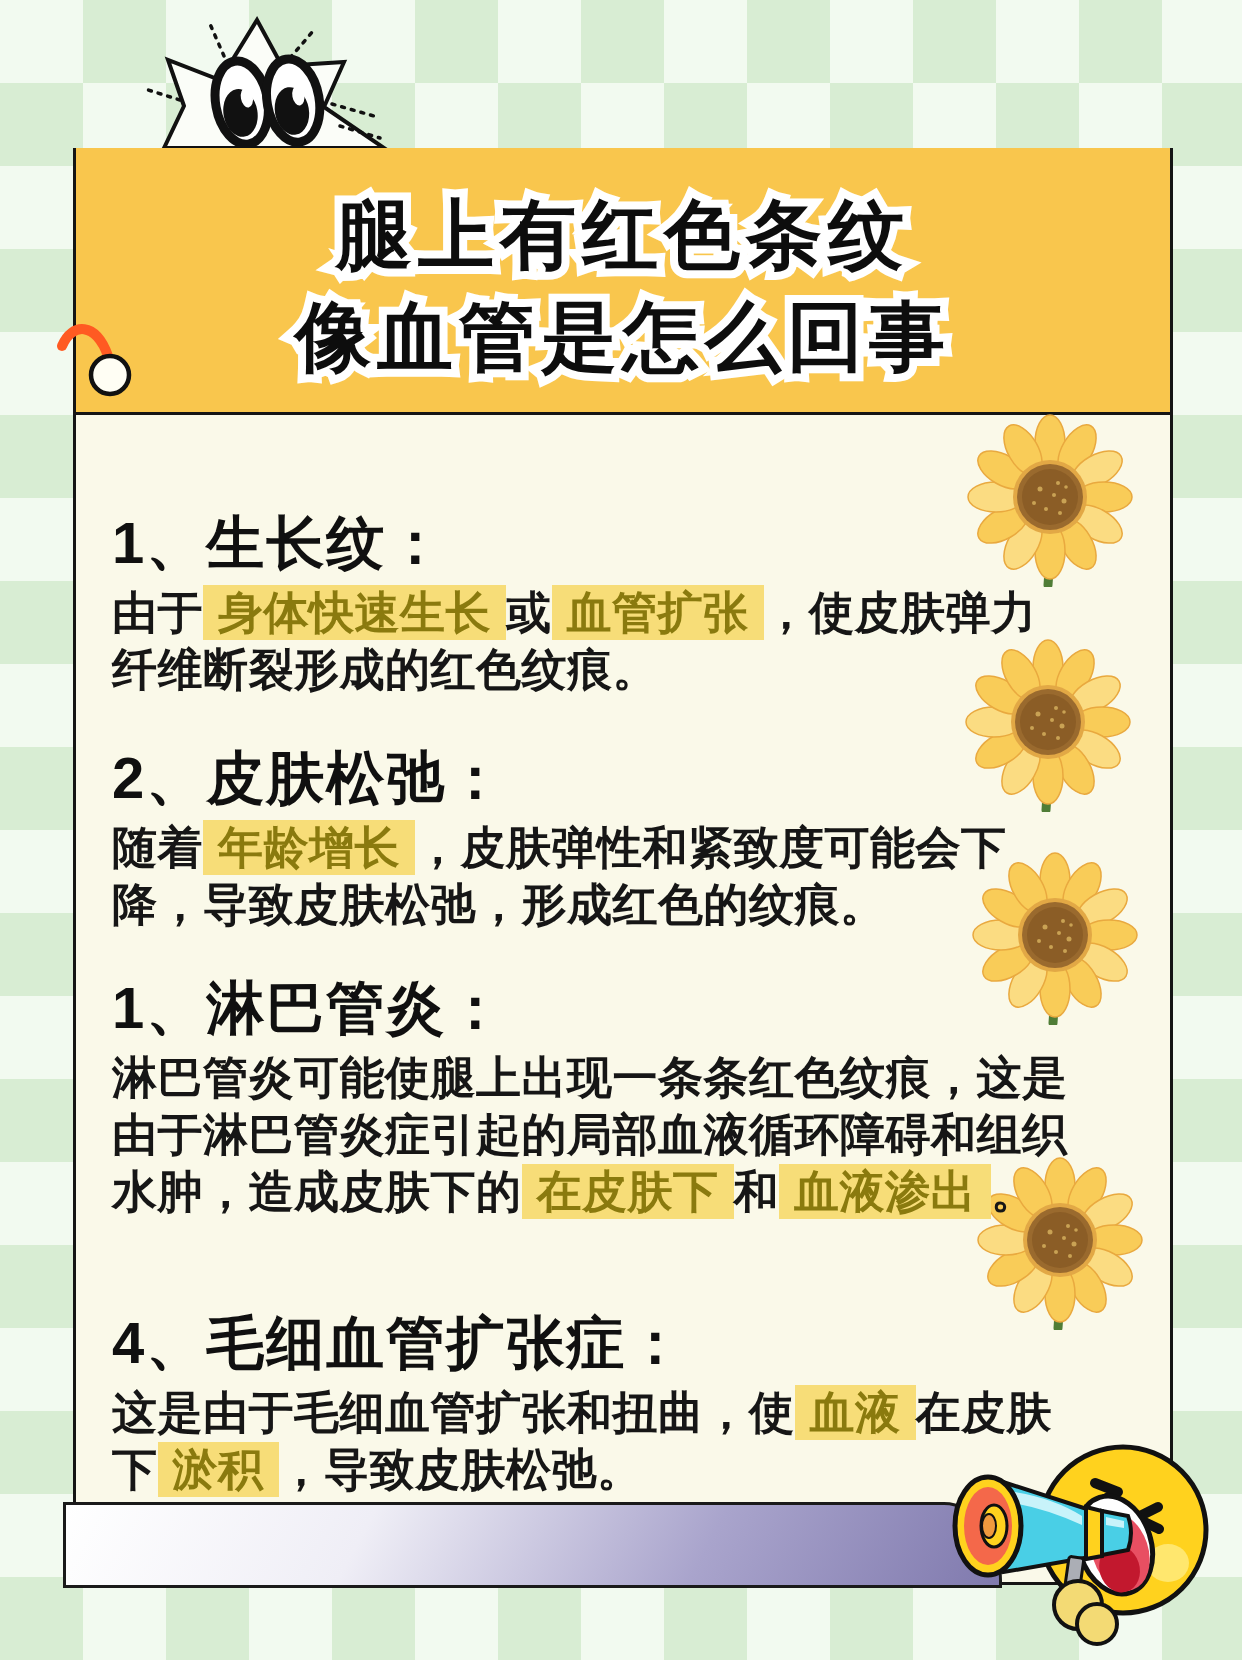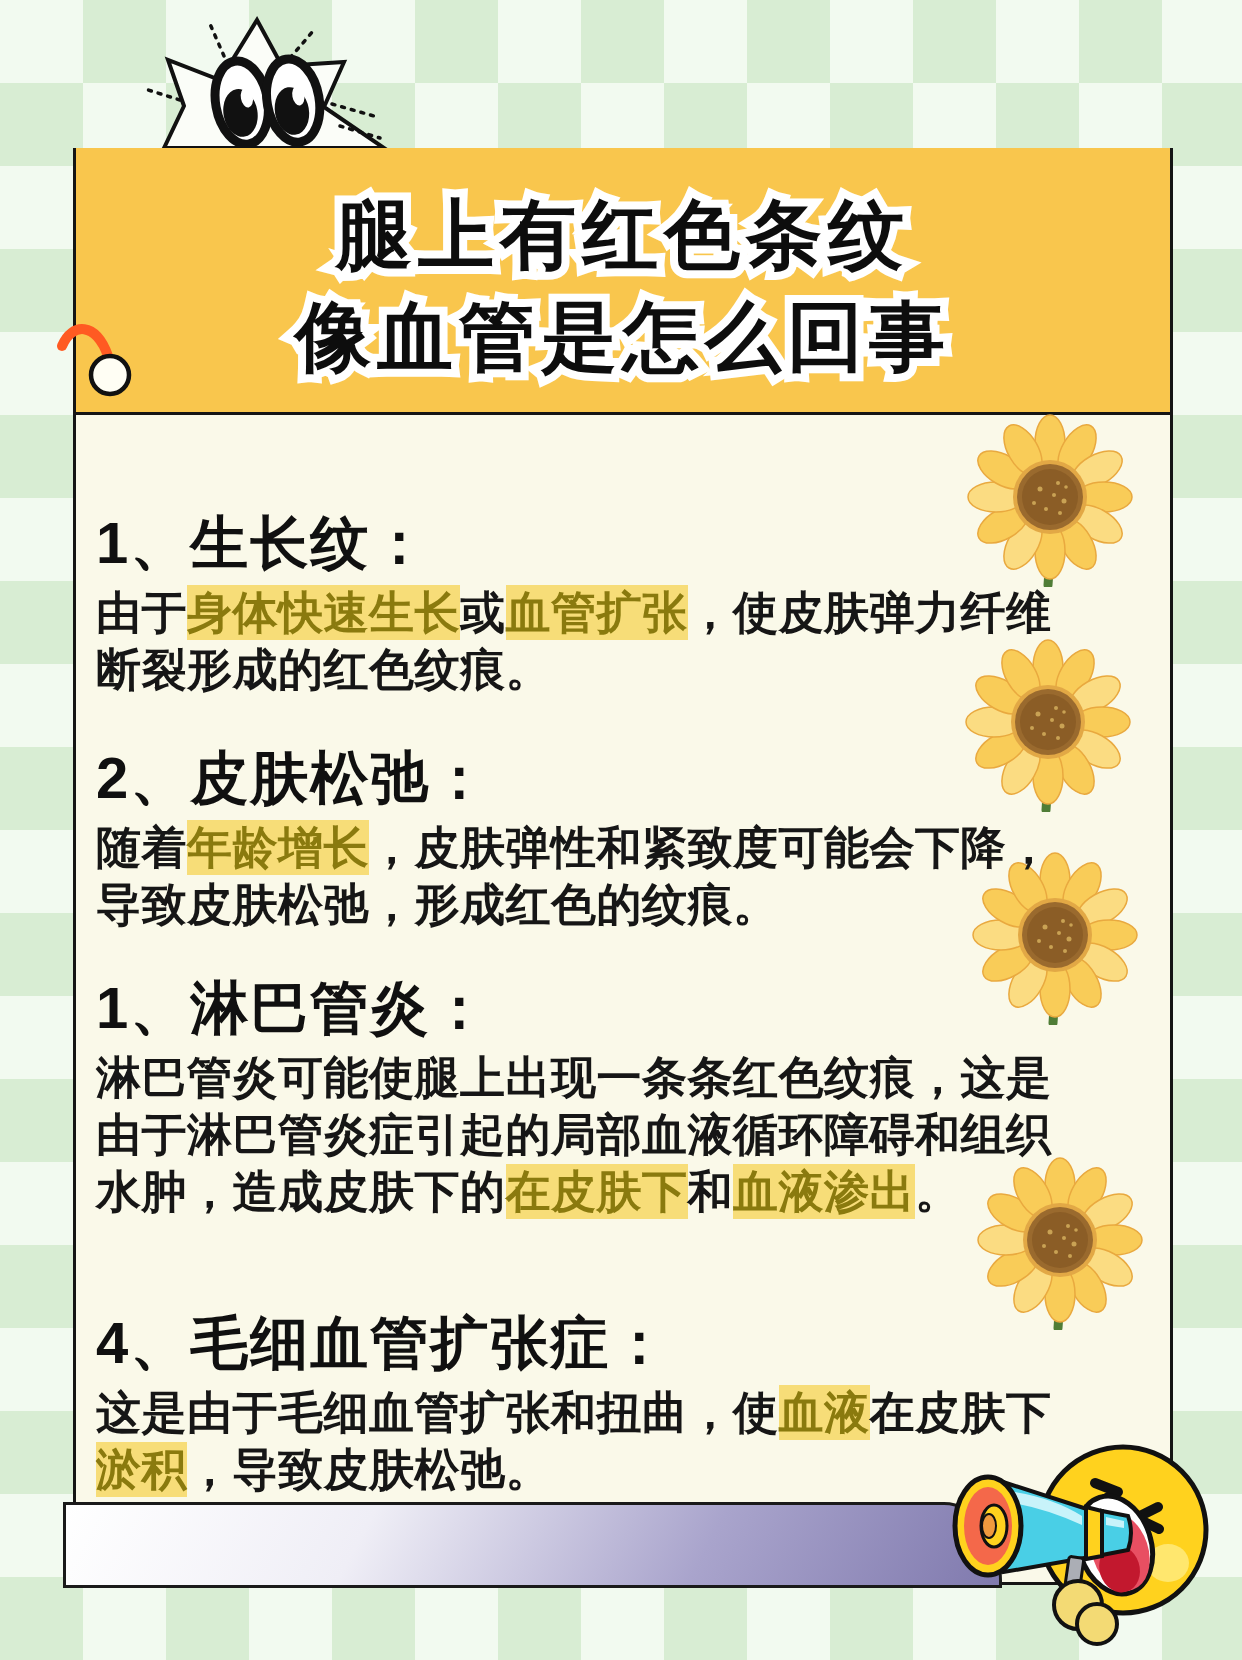--- a/index.html
+++ b/index.html
@@ -25,26 +25,26 @@
     -webkit-text-stroke:16px #fff;
     text-shadow:0 0 2px #fff, 3px 3px 0 #fff, -3px 3px 0 #fff, 3px -3px 0 #fff, -3px -3px 0 #fff;}
   .t-fill{position:relative;color:#0d0d0d;z-index:1;}
   
   .card{
     left:73px;top:415px;width:1100px;height:1170px;
     background:#FAF9E9;border:3px solid #151515;border-top:none;
     box-sizing:border-box;z-index:2;
   }
   
-  .sec{left:96px;width:965px;z-index:4;}
+  .sec{left:112px;width:965px;z-index:4;}
   .sec-h{margin:0 0 8px 0;font-size:58px;line-height:66px;font-weight:900;
     color:#101010;letter-spacing:2px;}
   .sec-b{margin:0;font-size:45px;line-height:57px;font-weight:800;color:#161616;
     letter-spacing:0.5px;word-break:break-all;overflow-wrap:anywhere;}
-  .hl{background:#F7DD78;color:#8A7A0E;padding:2px 0;
+  .hl{background:#F7DD78;color:#8A7A0E;padding:2px 15px;
     -webkit-box-decoration-break:clone;box-decoration-break:clone;}
   
   .ribbon{
     left:63px;top:1502px;width:939px;height:86px;
     border:3px solid #1a1a1a;box-sizing:border-box;
     border-top-right-radius:58px 78px;
     background:linear-gradient(118deg,#ffffff 0%,#efeef6 32%,#a9a4cc 68%,#807aae 100%);
     z-index:5;
   }
   

